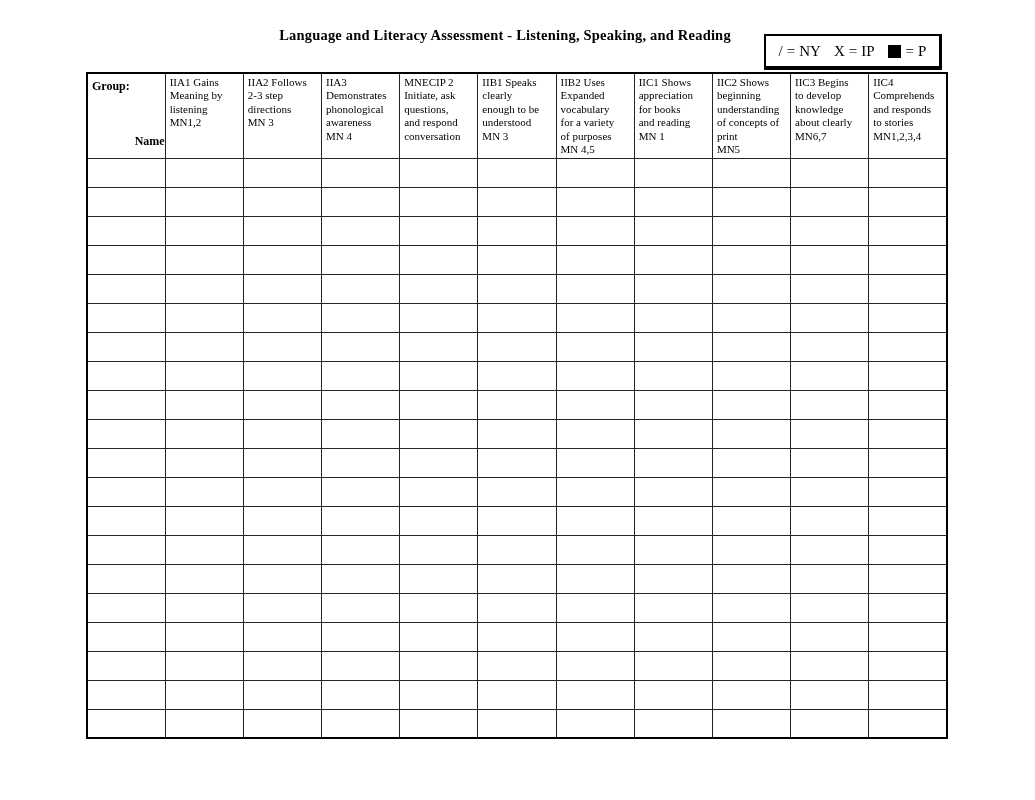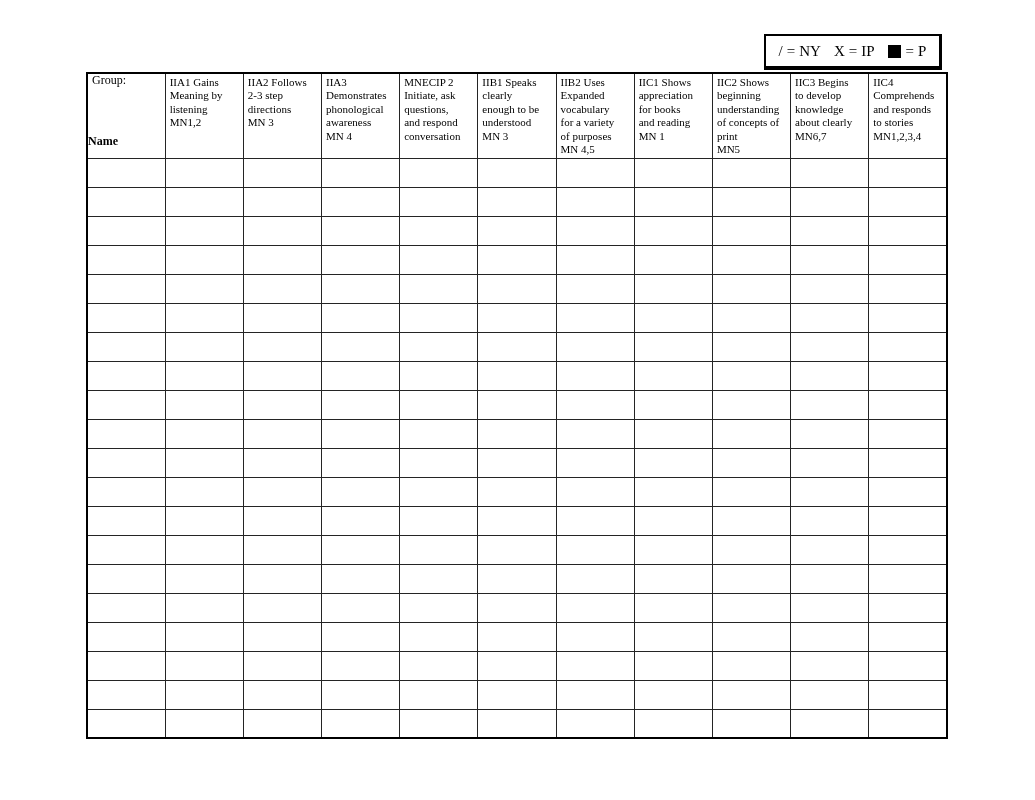--- a/index.html
+++ b/index.html
@@ -78,50 +78,51 @@
     padding: 2px 2px 0 4px;
     white-space: pre-line;
     overflow: hidden;
   }
   th.group-header {
     position: relative;
     padding: 0;
   }
   .group-label {
     position: absolute;
-    top: 0;
+    top: 6px;
     left: 4px;
-    font-weight: normal;
+    font-weight: bold;
     font-size: 12px;
   }
   .name-label {
     position: absolute;
     bottom: 9px;
     left: 0;
     width: 100%;
-    text-align: left;
+    text-align: right;
     font-weight: bold;
     font-size: 12px;
   }
   tbody td {
     height: 29px;
     padding: 0;
   }
   .copyright {
     position: absolute;
     top: 753px;
     right: 97px;
     font-size: 14px;
   }
 </style>
 </head>
 <body>
 
 <div class="page">
 
+  <div class="title">Language and Literacy Assessment - Listening, Speaking, and Reading</div>
 
   <div class="legend">
     <span class="leg-item">
       <span class="sym">/</span>
       <span class="sep">=</span>
       <span class="val">NY</span>
     </span>
     <span class="leg-item">
       <span class="sym">X</span>
       <span class="sep">=</span>

